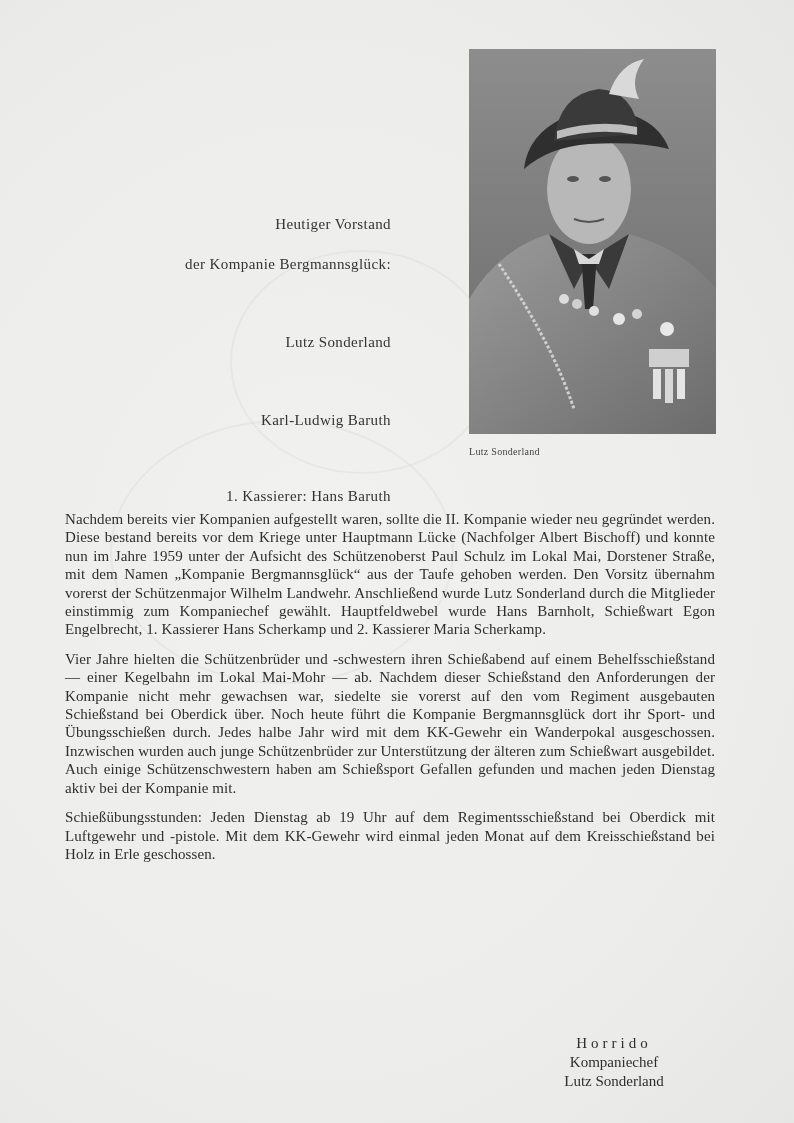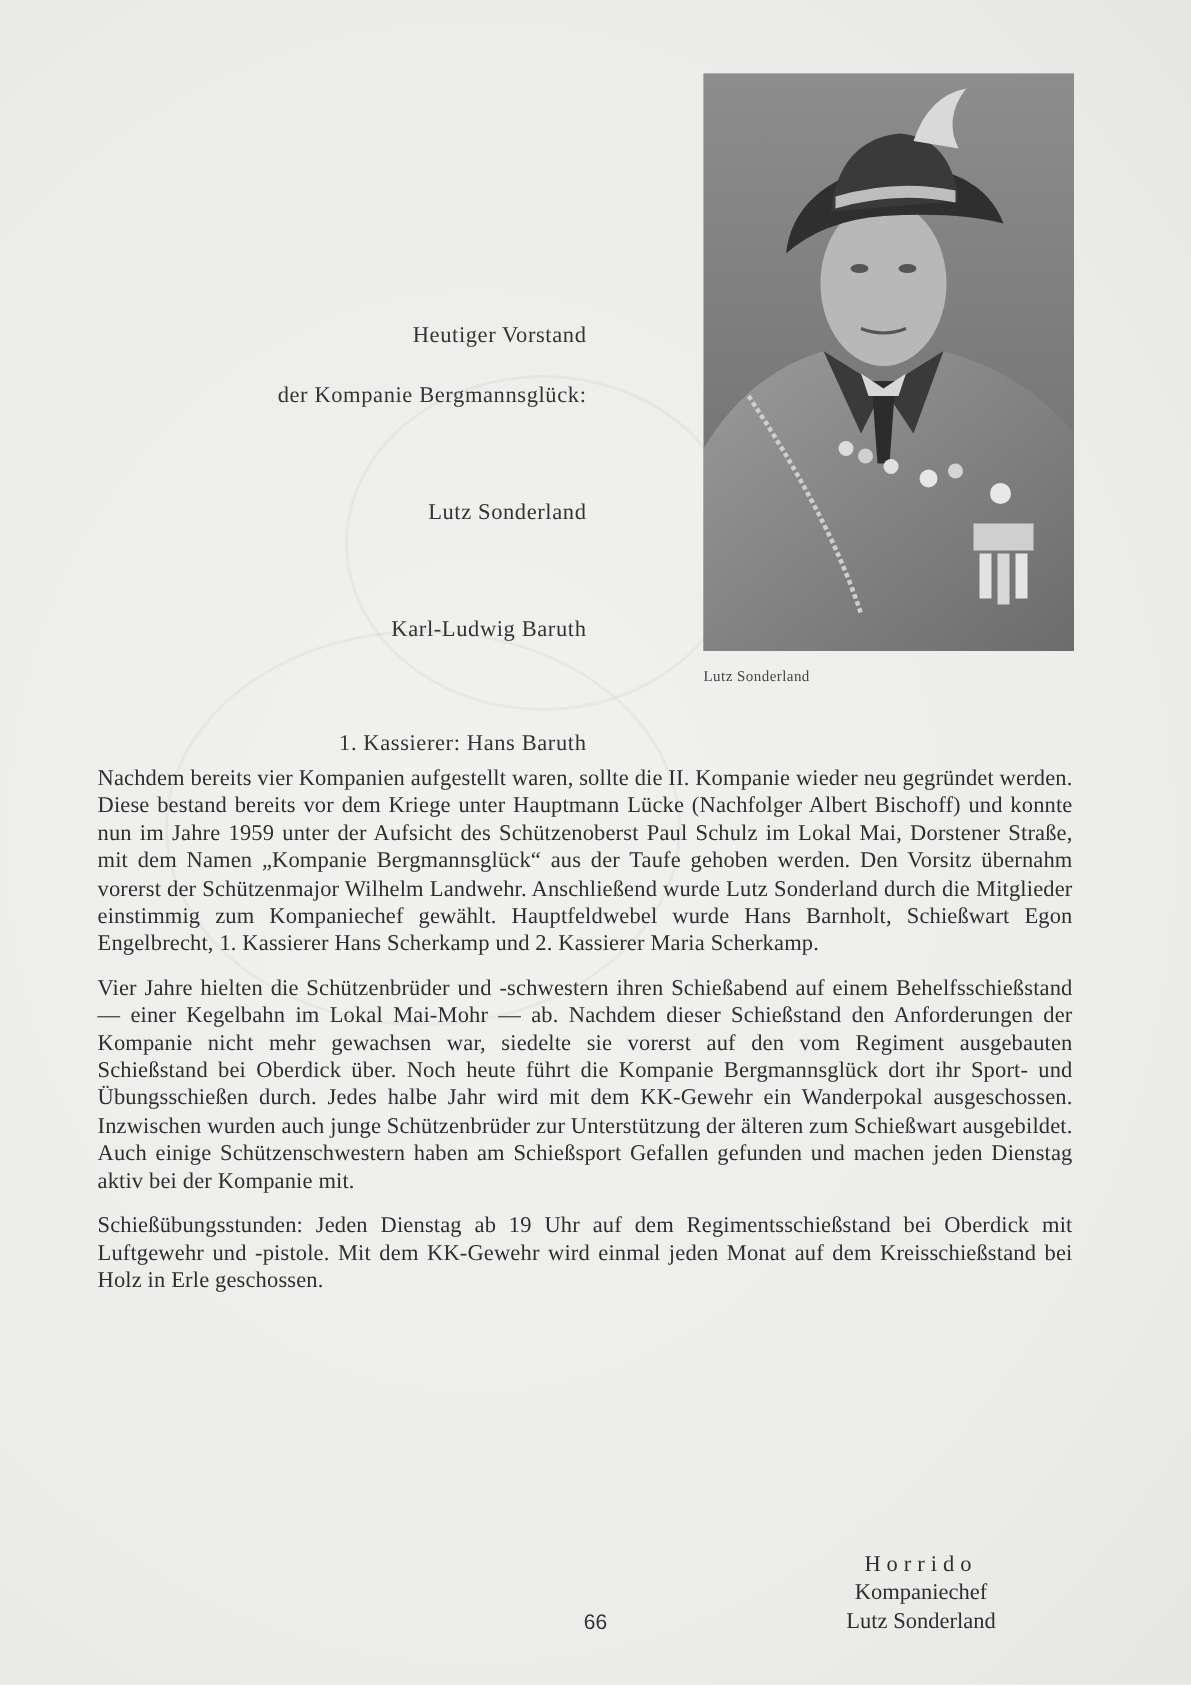--- a/index.html
+++ b/index.html
@@ -125,14 +125,13 @@
     <p>Vier Jahre hielten die Schützenbrüder und -schwestern ihren Schießabend auf einem Behelfsschießstand — einer Kegelbahn im Lokal Mai-Mohr — ab. Nachdem dieser Schießstand den Anforderungen der Kompanie nicht mehr gewachsen war, siedelte sie vorerst auf den vom Regiment ausgebauten Schießstand bei Oberdick über. Noch heute führt die Kompanie Bergmannsglück dort ihr Sport- und Übungsschießen durch. Jedes halbe Jahr wird mit dem KK-Gewehr ein Wanderpokal ausgeschossen. Inzwischen wurden auch junge Schützenbrüder zur Unterstützung der älteren zum Schießwart ausgebildet. Auch einige Schützenschwestern haben am Schießsport Gefallen gefunden und machen jeden Dienstag aktiv bei der Kompanie mit.</p>
     <p>Schießübungsstunden: Jeden Dienstag ab 19 Uhr auf dem Regimentsschießstand bei Oberdick mit Luftgewehr und -pistole. Mit dem KK-Gewehr wird einmal jeden Monat auf dem Kreisschießstand bei Holz in Erle geschossen.</p>
   </div>
 
   <div class="signature">
     <div class="horrido">Horrido</div>
     <div>Kompaniechef</div>
     <div>Lutz Sonderland</div>
   </div>
 
-  <div class="page-number">66</div>
 </div>
 
 </body></html>

